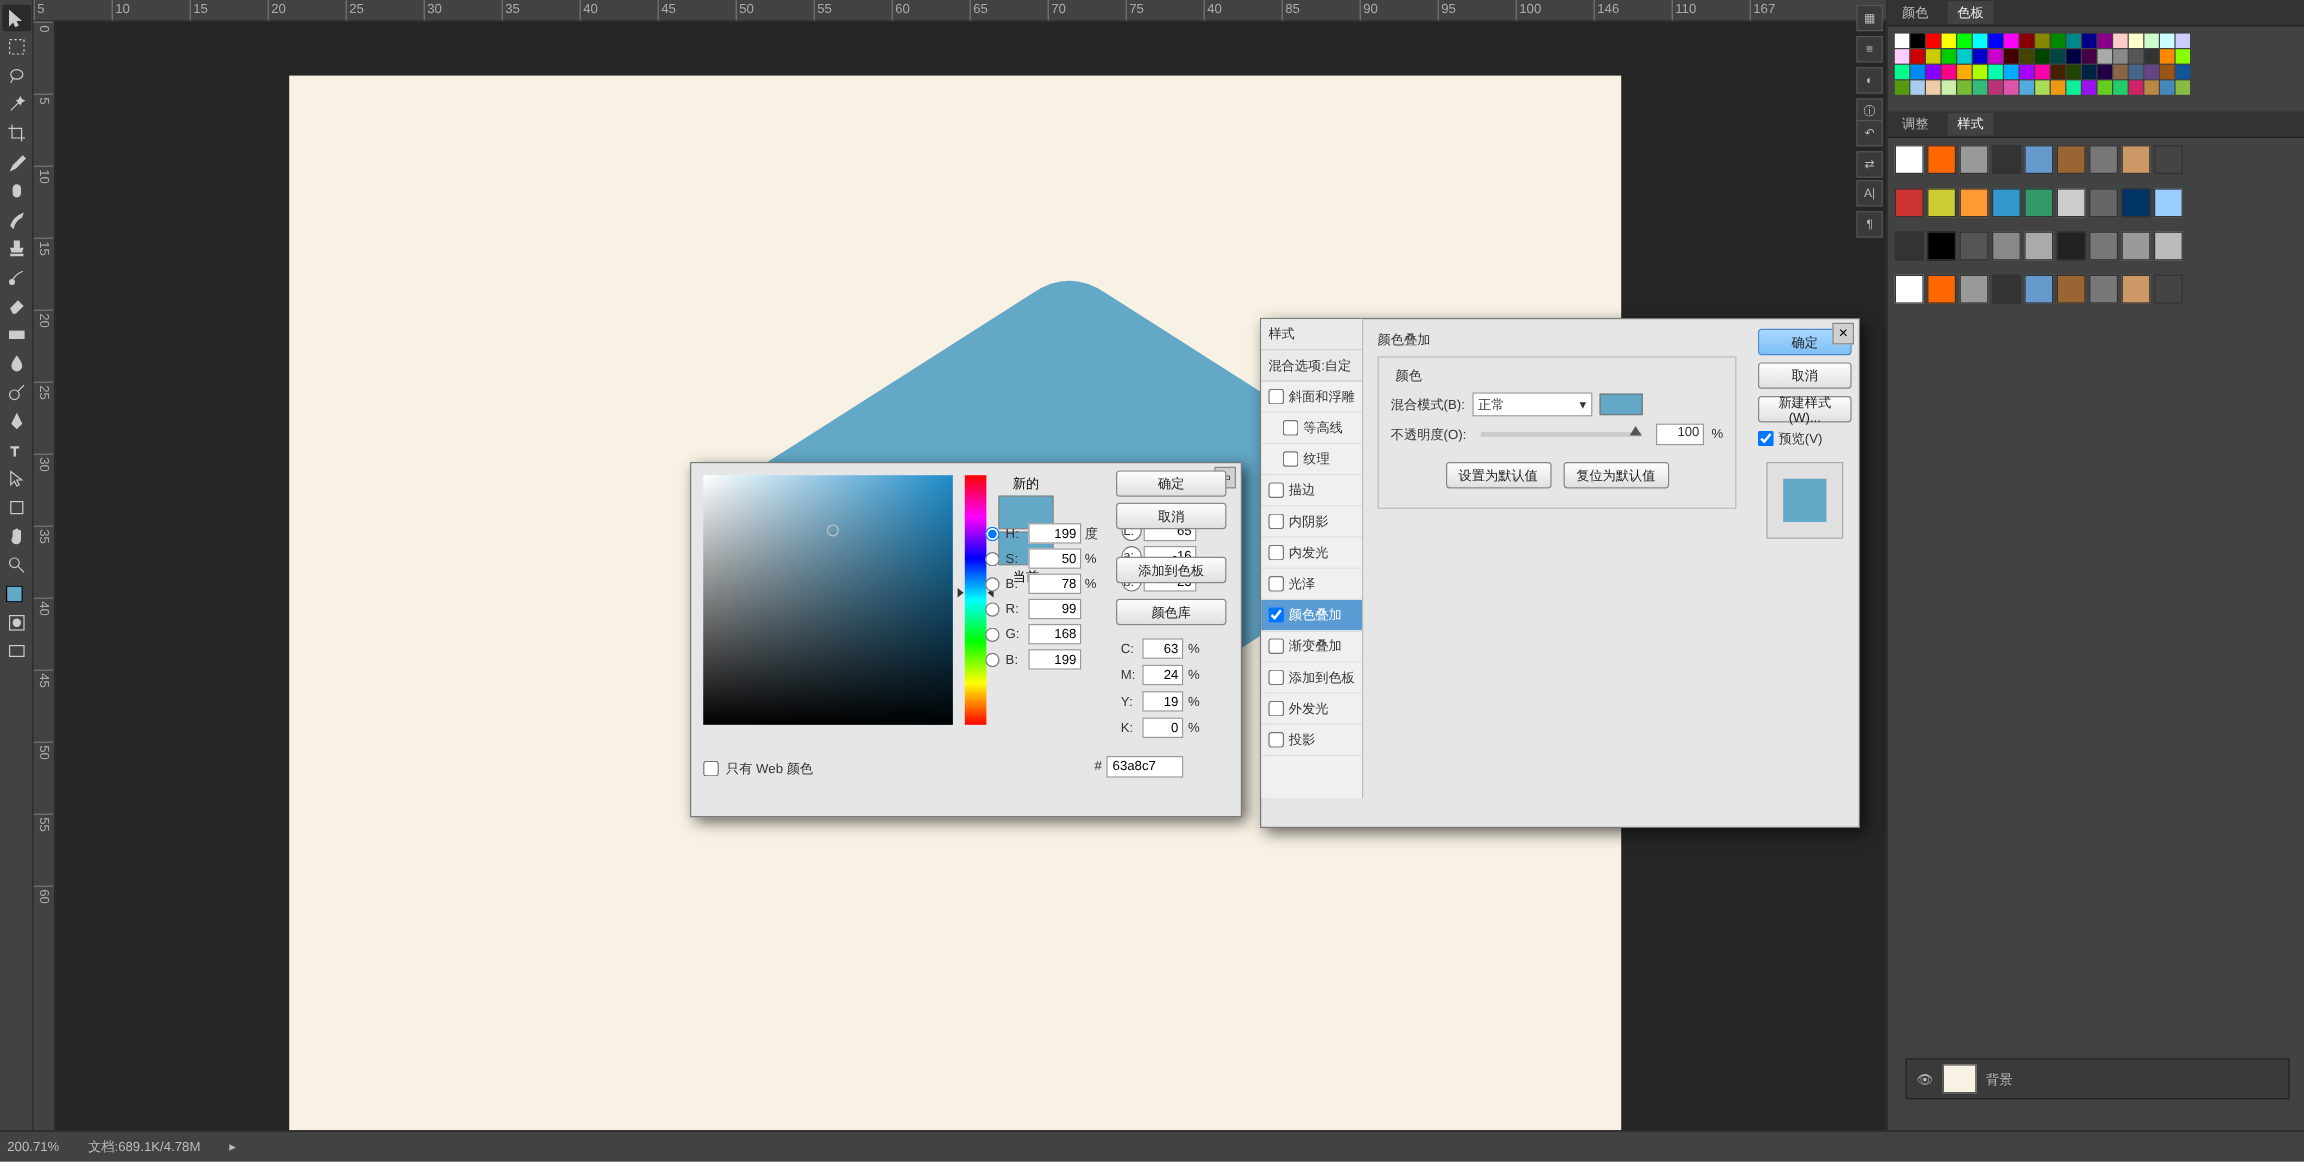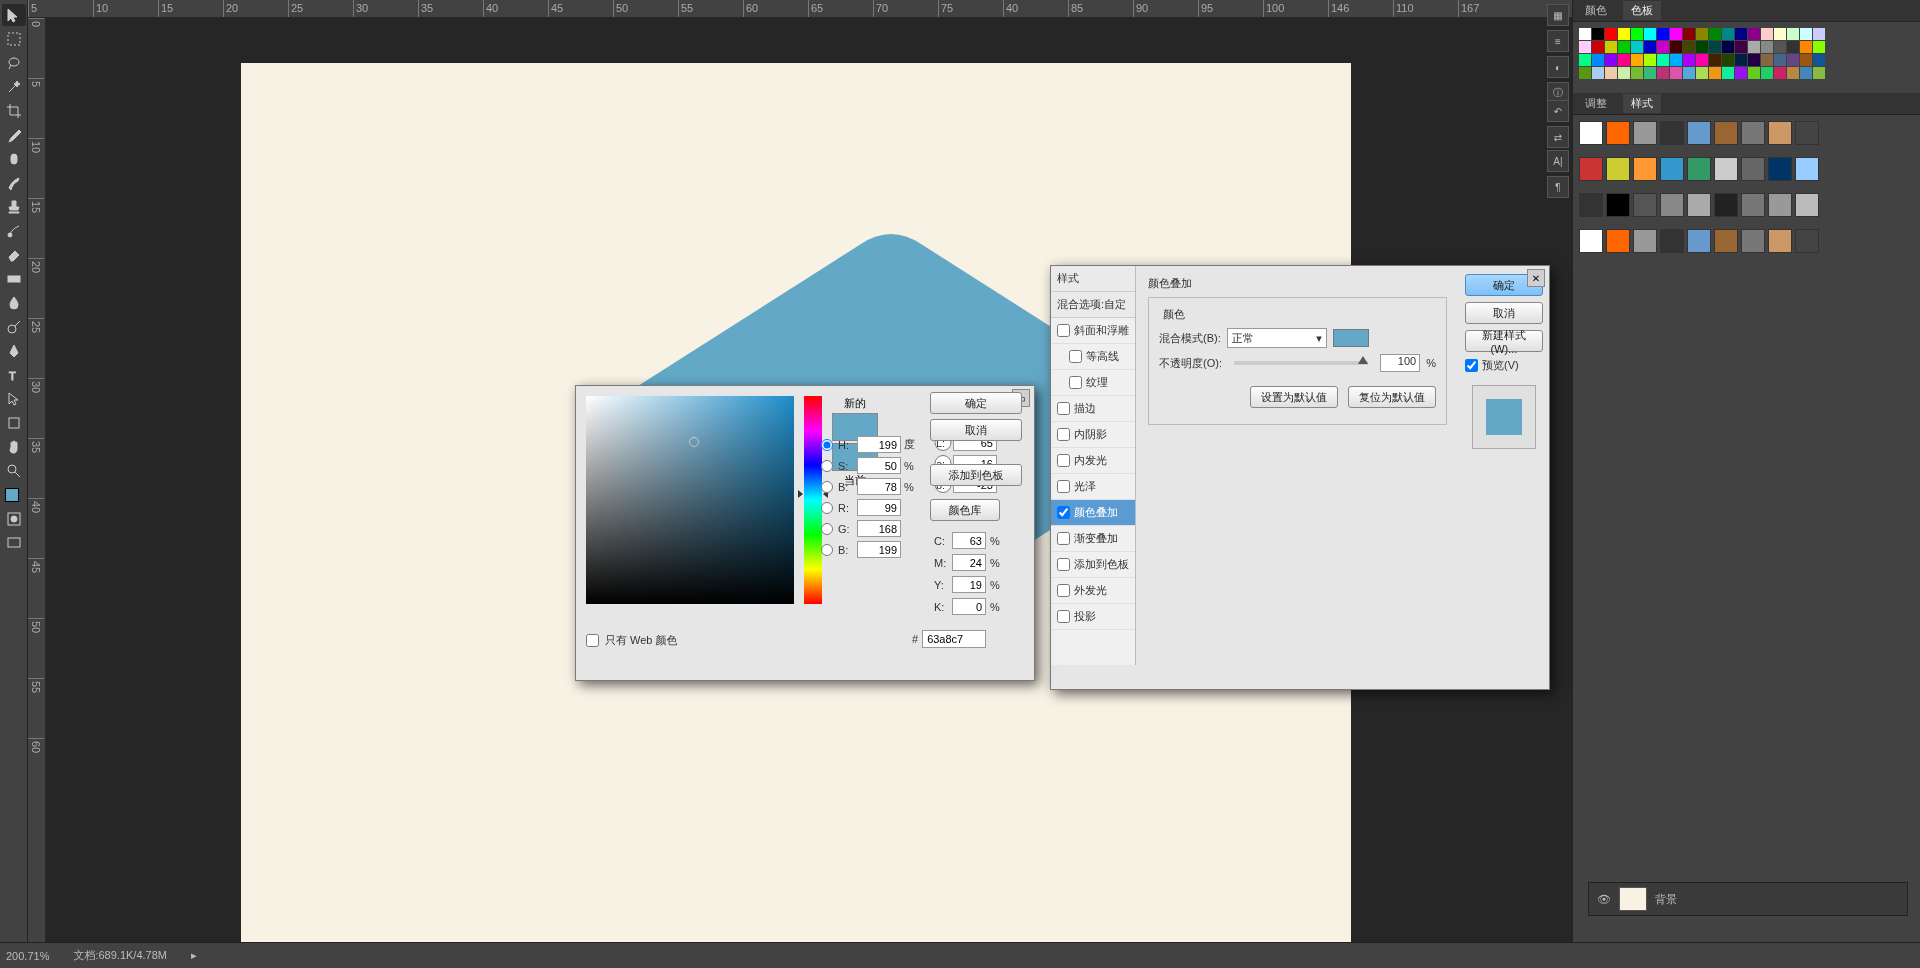--- a/index.html
+++ b/index.html
@@ -484,21 +484,21 @@
           <div class="swatch-btn"></div>
         </div>
         <div class="row">
           <span>不透明度(O):</span>
           <div class="slider">
               <div class="thumb"></div>
             </div>
           <div class="num">100</div>
           <span>%</span>
         </div>
-        <div class="row" style="justify-content:flex-end;gap:10px;margin-top:14px">
+        <div class="row" style="justify-content:center;gap:10px;margin-top:14px">
           <button class="btn">设置为默认值</button>
           <button class="btn">复位为默认值</button>
         </div>
       </div>
     </div>
     <div class="ls-right">
       <button class="btn primary">确定</button>
       <button class="btn">取消</button>
       <button class="btn">新建样式(W)...</button>
       <label class="cb">
@@ -576,21 +576,21 @@
         <input type="text" value="19" style="">
         <span>%</span>
       <span>K:</span>
         <input type="text" value="0" style="">
         <span>%</span>
     </div>
     <div class="cp-right" style="position:absolute;right:8px;top:6px">
       <button class="btn" style="width:92px">确定</button>
       <button class="btn" style="width:92px">取消</button>
       <button class="btn" style="width:92px;margin-top:18px">添加到色板</button>
-      <button class="btn" style="width:70px;margin-top:8px">颜色库</button>
+      <button class="btn" style="width:92px;margin-top:8px">颜色库</button>
     </div>
     <div class="cp-bottom">
         <input type="checkbox" style="">
         <span>只有 Web 颜色</span>
       </div>
     <div class="cp-hex">
       <span>#</span>
       <input type="text" value="63a8c7" style="">
     </div>
   </div>

